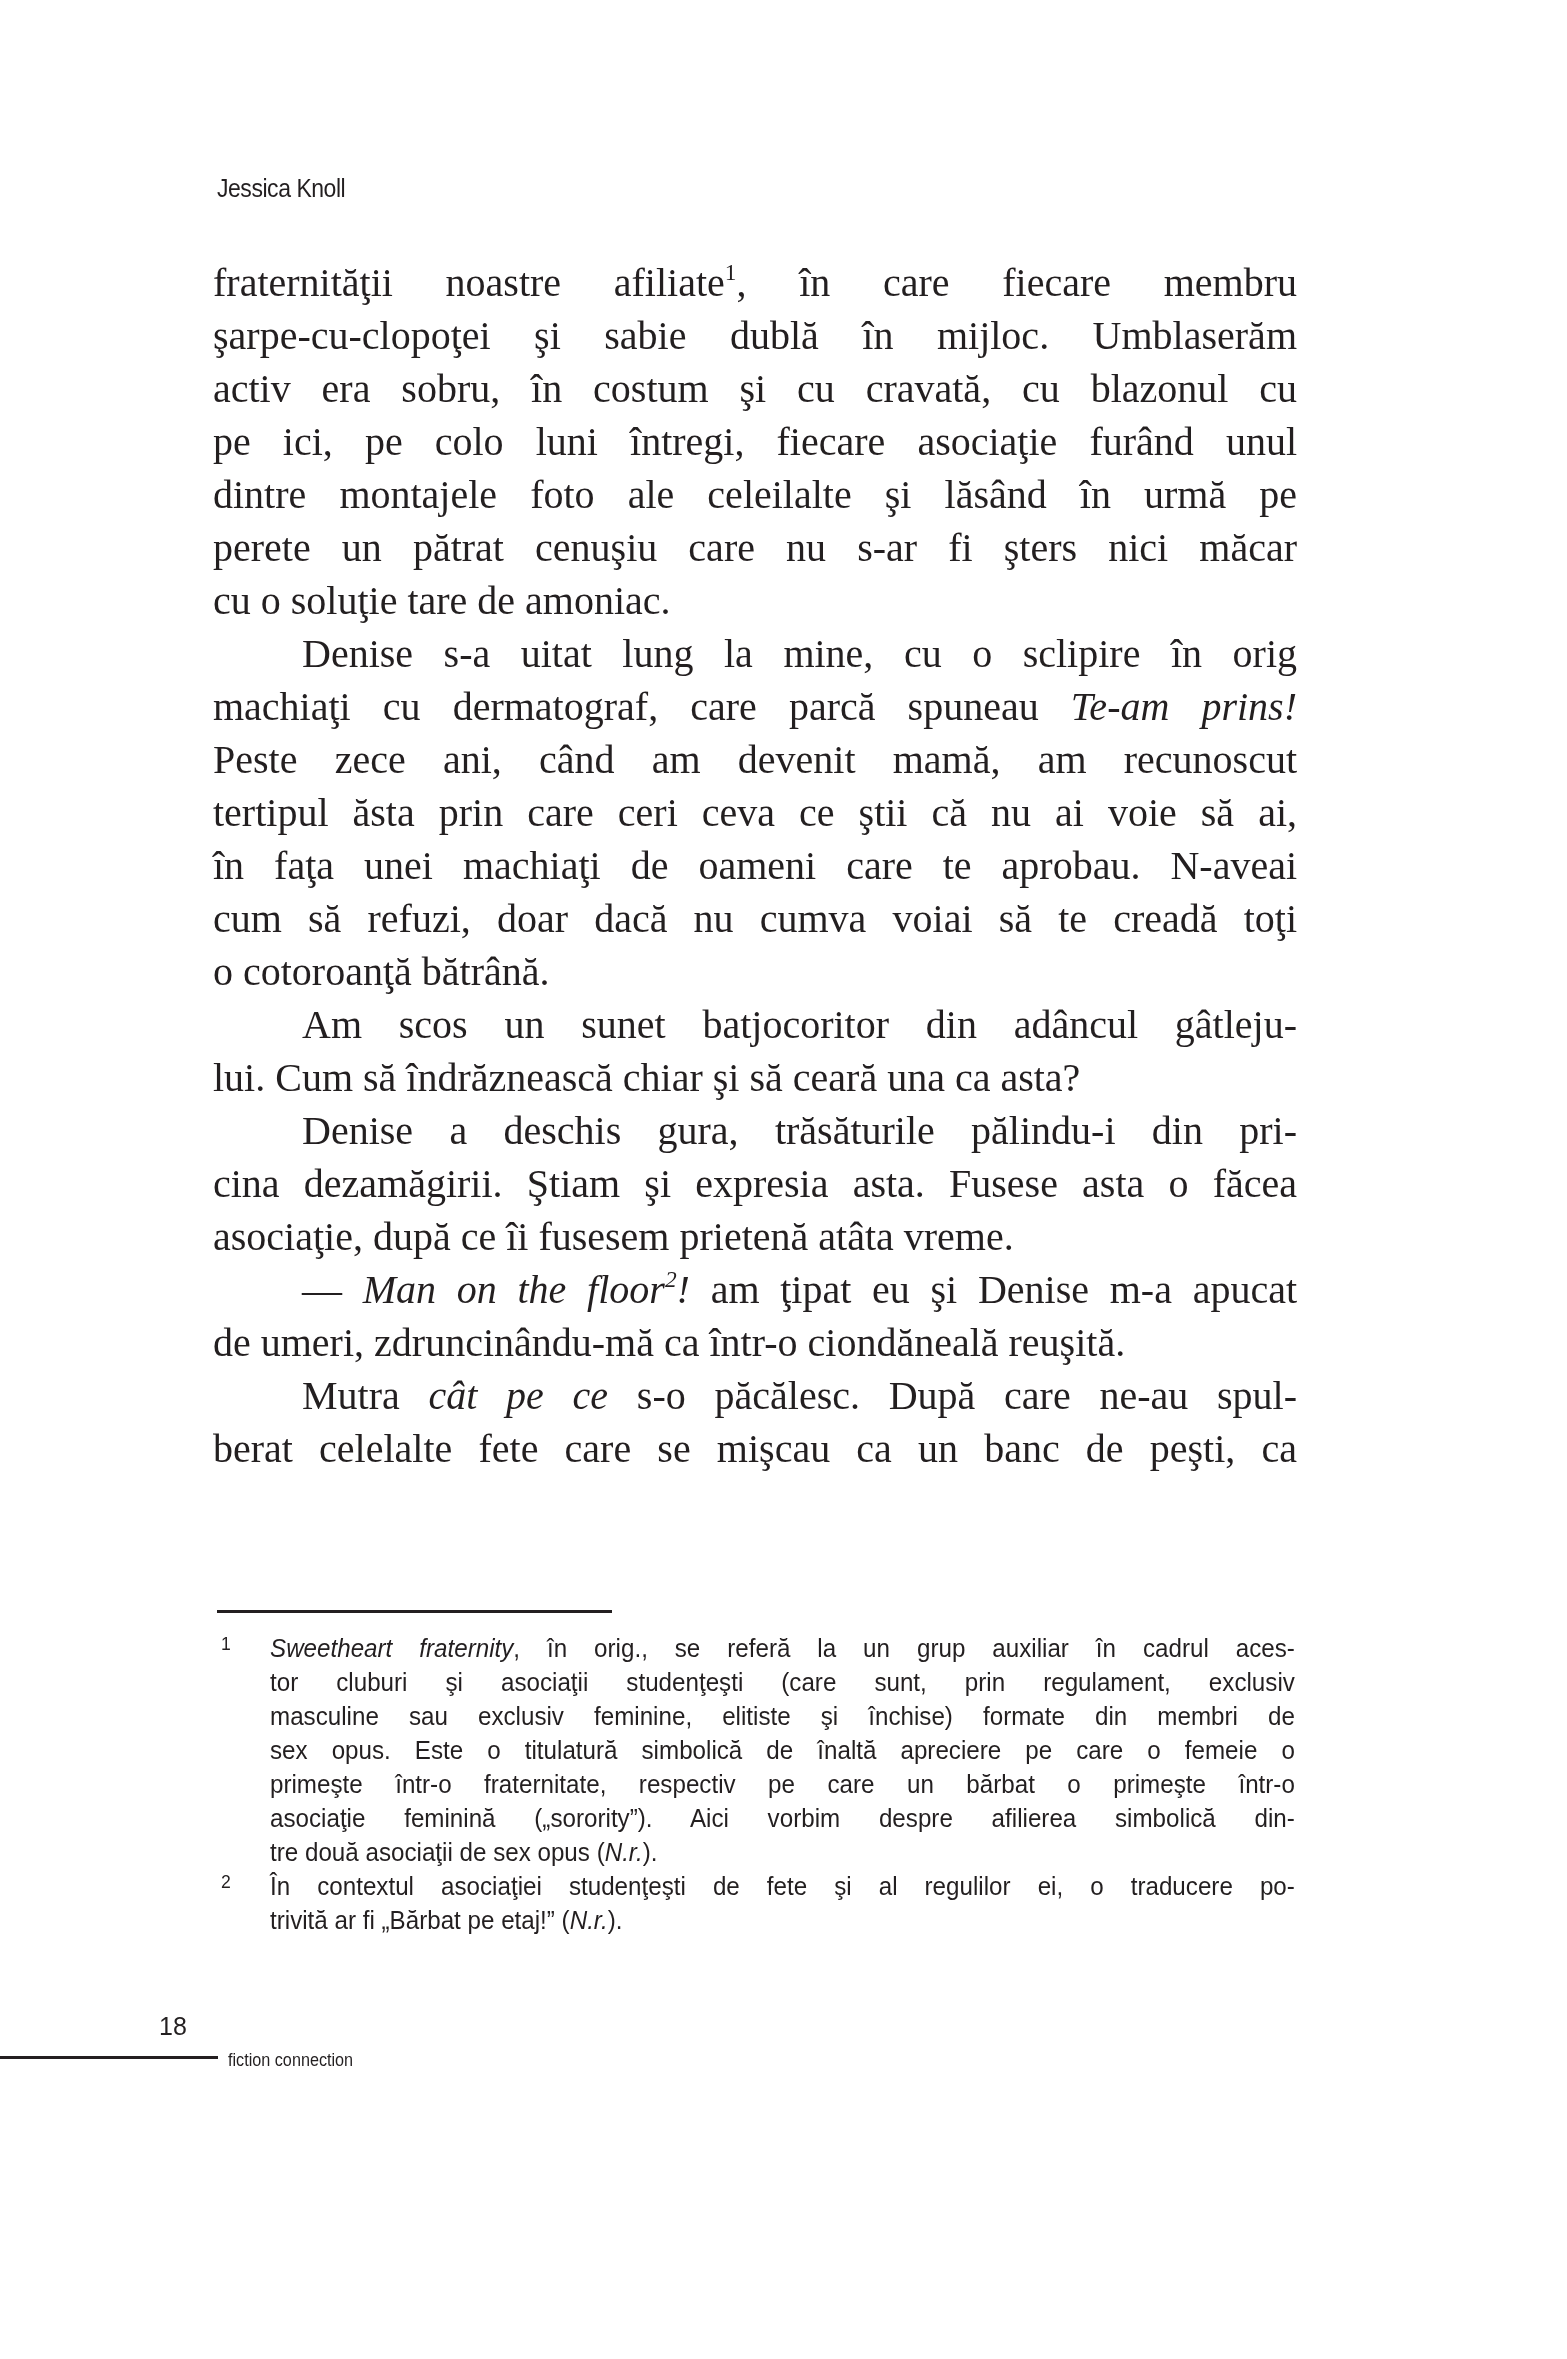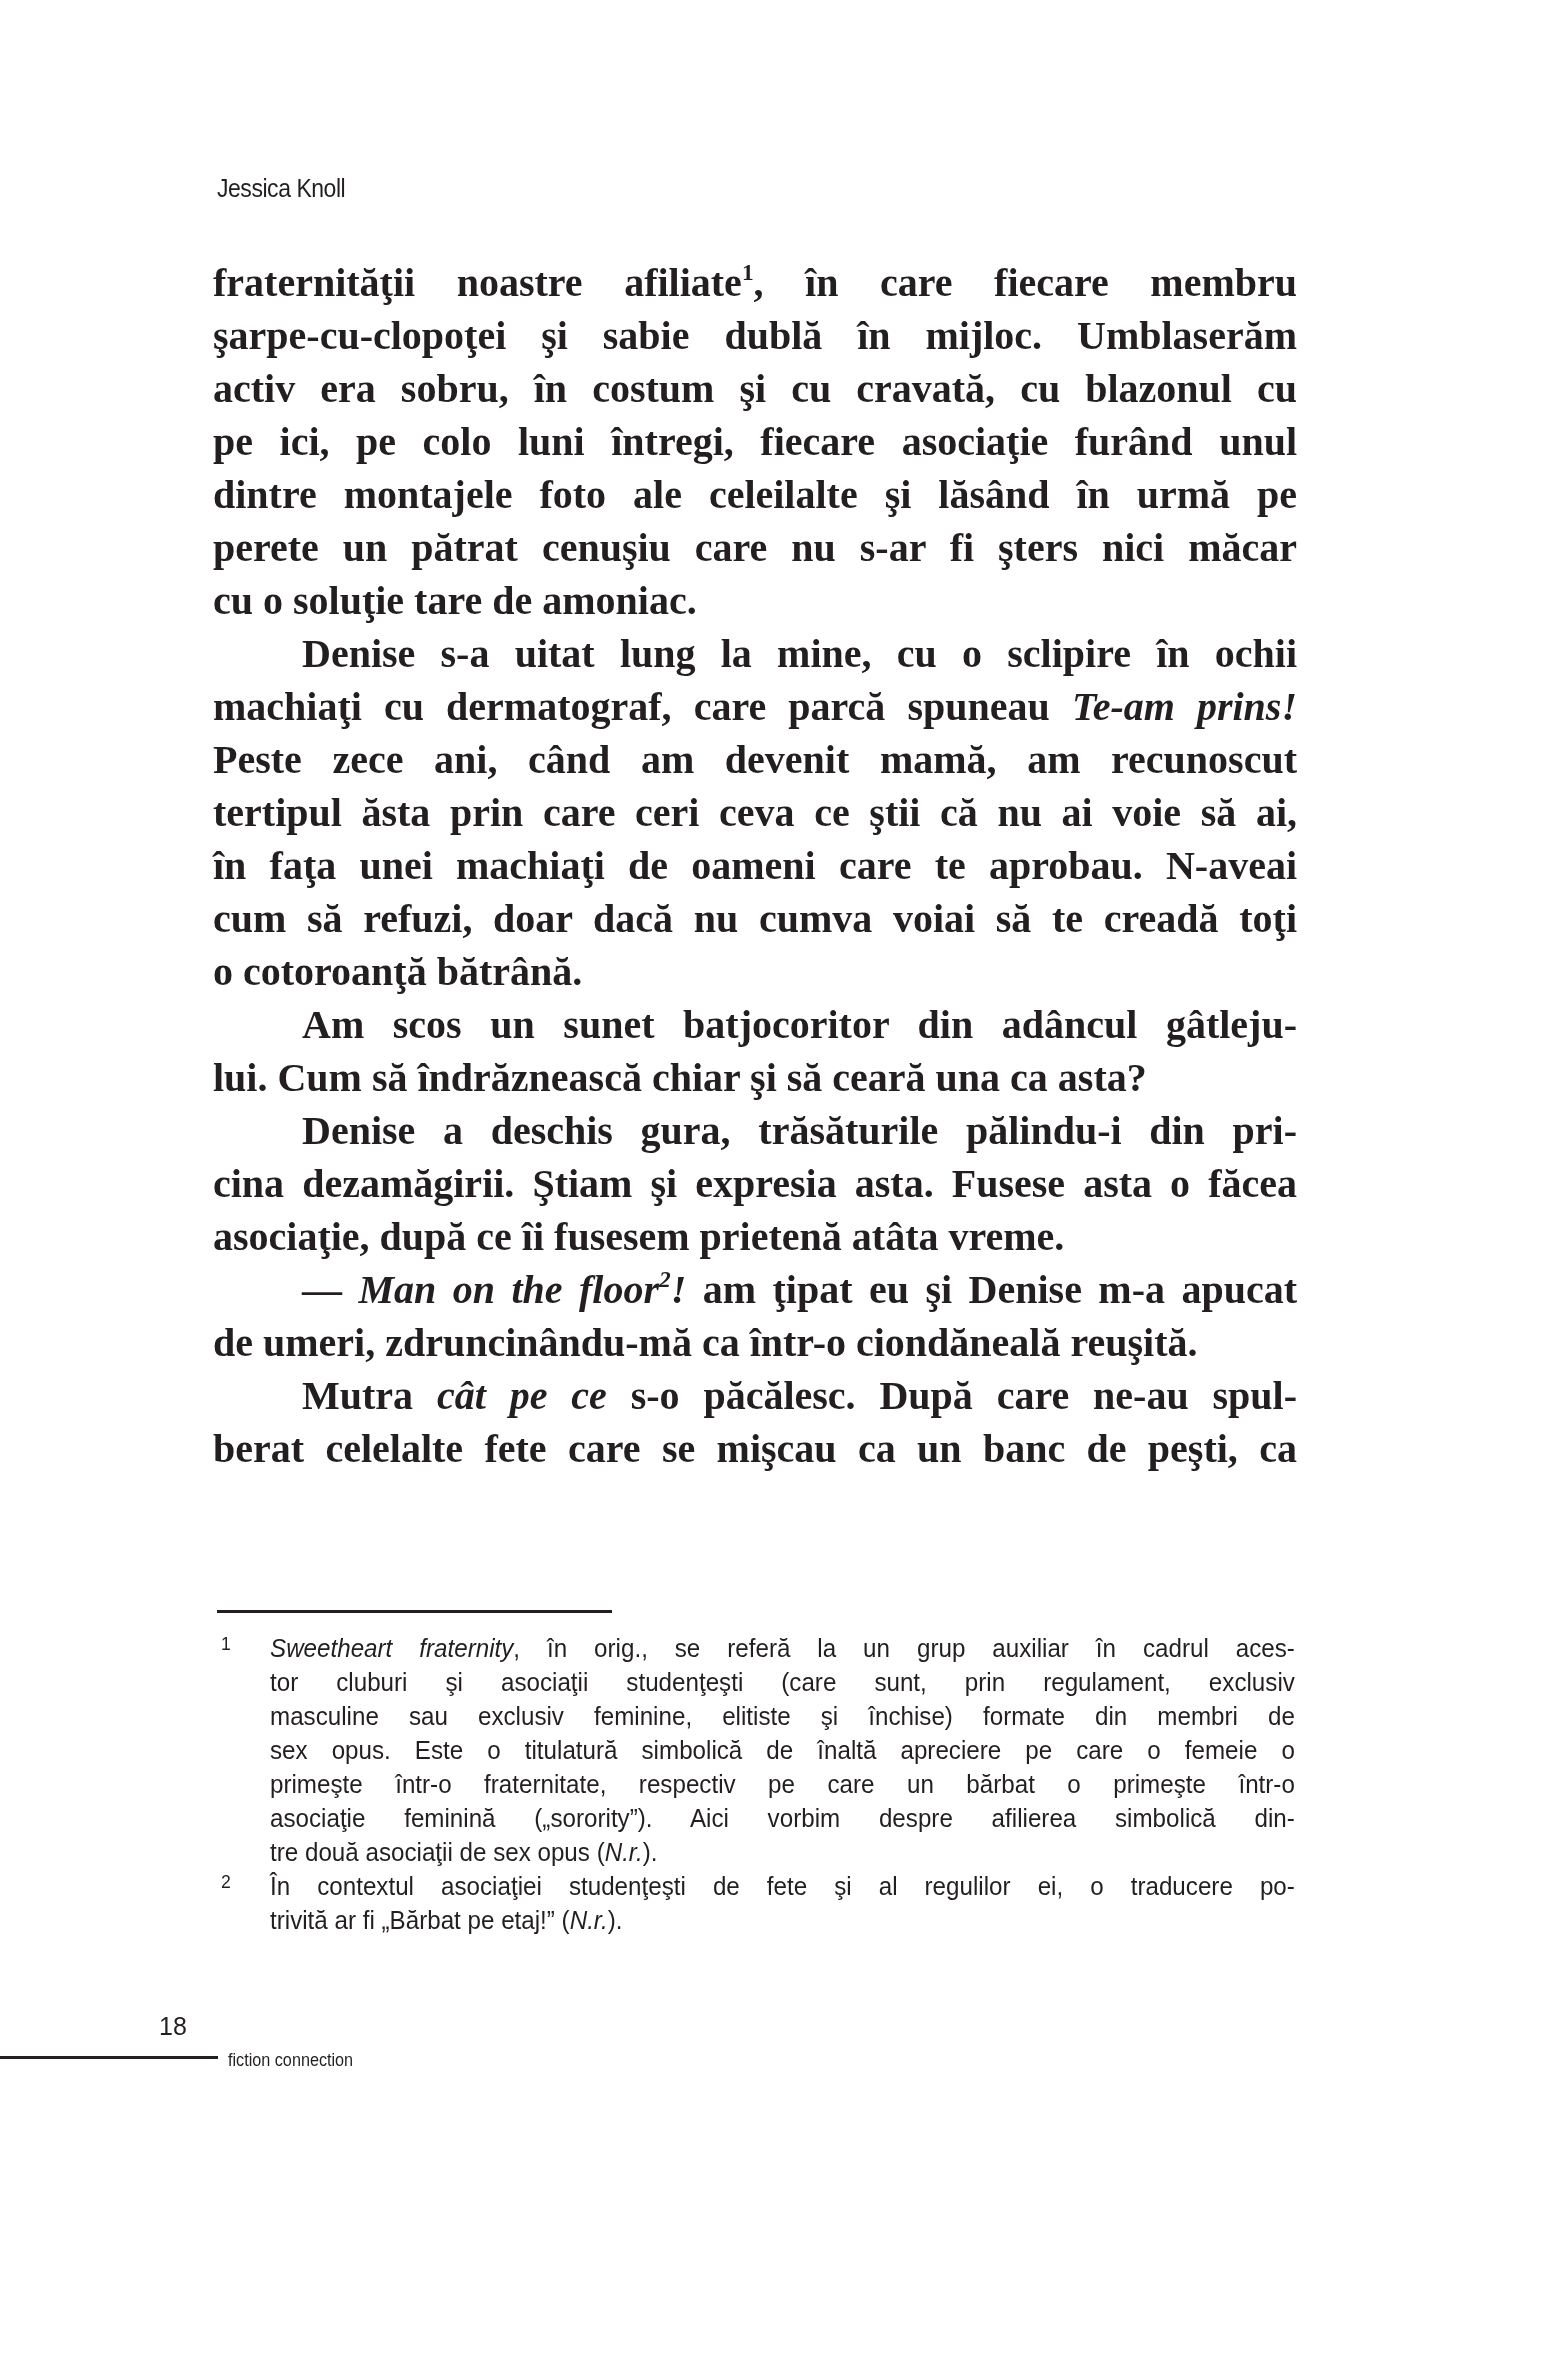--- a/index.html
+++ b/index.html
@@ -9,21 +9,20 @@
       font-family: "Liberation Sans", sans-serif; font-size: 25px; letter-spacing: -0.5px;
       transform: scaleX(0.92); transform-origin: left top;
     }
     .body-text {
       position: absolute; left: 213px; top: 256px; width: 1084px;
       font-family: "Liberation Serif", serif; font-size: 40px; line-height: 53px;
     }
     .body-text .line {
       display: block; white-space: nowrap; text-align: justify; text-align-last: justify;
       height: 53px;
-      font-weight: bold;
     }
     .body-text .line.last { text-align-last: left; }
     .body-text .line.indent { padding-left: 89px; }
     .body-text sup { font-size: 23.4px; line-height: 0; vertical-align: super; position: relative; top: -2px; }
     .body-text i { font-style: italic; }
     .fn-rule {
       position: absolute; left: 217px; top: 1610px; width: 395px; height: 2.9px; background: #231f20;
     }
     .footnotes {
       position: absolute; left: 217px; top: 1631px; width: 1081px;
@@ -58,21 +57,21 @@
 <div class="running-head">Jessica Knoll</div>
 
 <div class="body-text" id="body-text">
     <span class="line"><span>fraternităţii noastre afiliate</span><sup>1</sup><span>, în care fiecare membru</span></span>
     <span class="line"><span>şarpe-cu-clopoţei şi sabie dublă în mijloc. Umblaserăm</span></span>
     <span class="line"><span>activ era sobru, în costum şi cu cravată, cu blazonul cu</span></span>
     <span class="line"><span>pe ici, pe colo luni întregi, fiecare asociaţie furând unul</span></span>
     <span class="line"><span>dintre montajele foto ale celeilalte şi lăsând în urmă pe</span></span>
     <span class="line"><span>perete un pătrat cenuşiu care nu s-ar fi şters nici măcar</span></span>
     <span class="line last"><span>cu o soluţie tare de amoniac.</span></span>
-    <span class="line indent"><span>Denise s-a uitat lung la mine, cu o sclipire în ochii</span></span>
+    <span class="line indent"><span>Denise s-a uitat lung la mine, cu o sclipire în orig</span></span>
     <span class="line"><span>machiaţi cu dermatograf, care parcă spuneau </span><i>Te-am prins!</i></span>
     <span class="line"><span>Peste zece ani, când am devenit mamă, am recunoscut</span></span>
     <span class="line"><span>tertipul ăsta prin care ceri ceva ce ştii că nu ai voie să ai,</span></span>
     <span class="line"><span>în faţa unei machiaţi de oameni care te aprobau. N-aveai</span></span>
     <span class="line"><span>cum să refuzi, doar dacă nu cumva voiai să te creadă toţi</span></span>
     <span class="line last"><span>o cotoroanţă bătrână.</span></span>
     <span class="line indent"><span>Am scos un sunet batjocoritor din adâncul gâtleju-</span></span>
     <span class="line last"><span>lui. Cum să îndrăznească chiar şi să ceară una ca asta?</span></span>
     <span class="line indent"><span>Denise a deschis gura, trăsăturile pălindu-i din pri-</span></span>
     <span class="line"><span>cina dezamăgirii. Ştiam şi expresia asta. Fusese asta o făcea</span></span>

